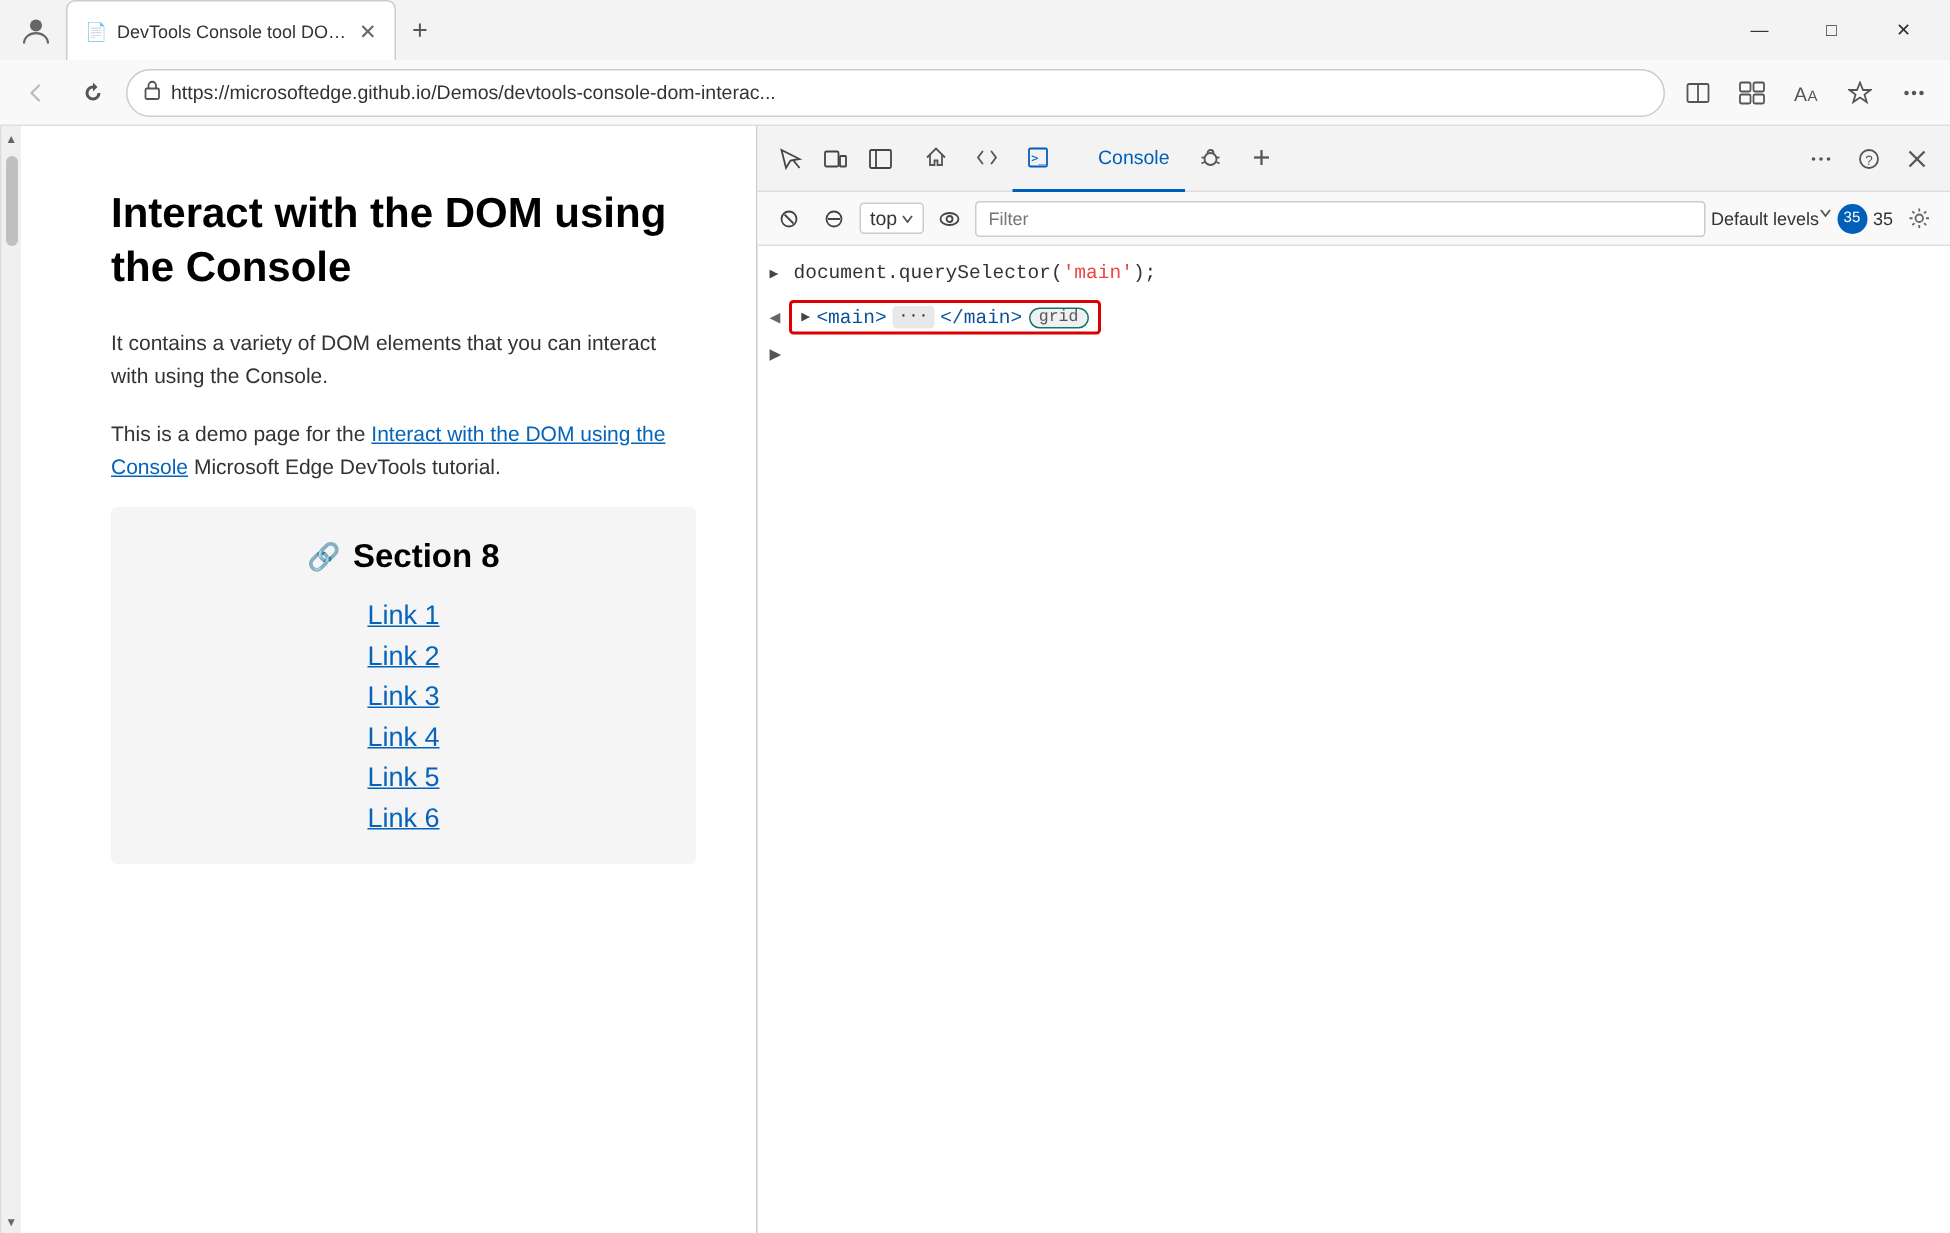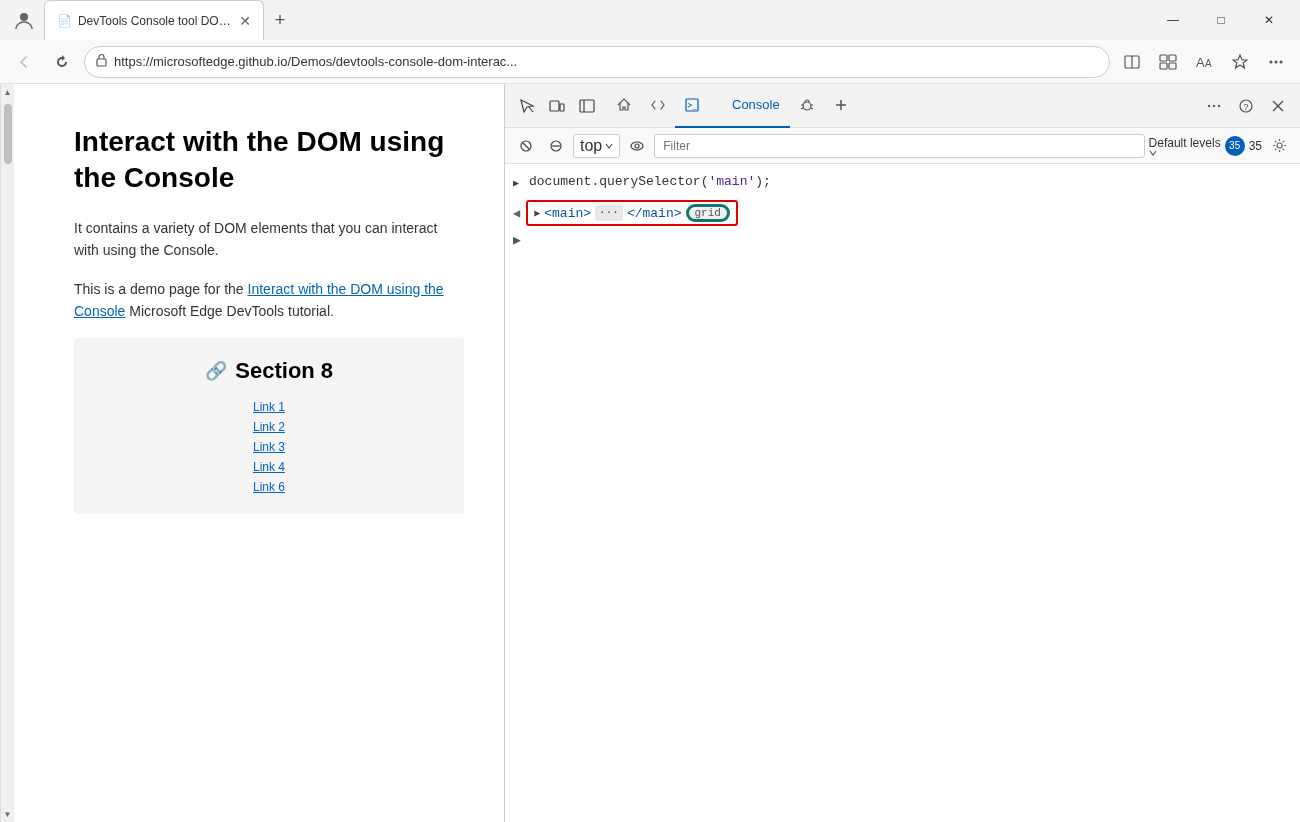--- a/index.html
+++ b/index.html
@@ -187,21 +187,21 @@
       align-items: center;
       justify-content: center;
       gap: 8px;
     }
     .section-links {
       display: flex;
       flex-direction: column;
       gap: 6px;
     }
     .section-links a {
-      font-size: 12px;
+      font-size: 18px;
       color: #0563bb;
       cursor: pointer;
     }
 
     
     .scroll-track {
       width: 14px;
       background: #f0f0f0;
       border-left: 1px solid #ddd;
       position: relative;
@@ -306,41 +306,40 @@
       color: #444;
     }
     .top-selector {
       display: flex;
       align-items: center;
       gap: 3px;
       padding: 2px 6px;
       border: 1px solid #ccc;
       border-radius: 3px;
       background: #fff;
-      font-size: 16px;
+      font-size: 13px;
       color: #333;
       cursor: pointer;
     }
     .filter-input {
       flex: 1;
       height: 24px;
       border: 1px solid #ccc;
       border-radius: 3px;
       padding: 0 8px;
       font-size: 12px;
       color: #999;
       outline: none;
     }
     .default-levels {
       display: flex;
       gap: 0;
       font-size: 12px;
       color: #333;
       cursor: pointer;
-      flex-direction: column;
     }
     .msg-count {
       display: flex;
       align-items: center;
       gap: 4px;
       font-size: 12px;
       color: #333;
     }
     .msg-badge {
       width: 20px;
@@ -391,21 +390,21 @@
     .console-chevron.expand { color: #444; }
     .console-back-btn {
       color: #666;
       margin-right: 6px;
       font-size: 12px;
       cursor: pointer;
     }
     .code-text {
       color: #333;
     }
-    .code-string { color: #4c1d95; }
+    .code-string { color: #ef4444; }
 
     
     .dom-result-line {
       display: flex;
       align-items: center;
       padding: 4px 8px;
       font-size: 13px;
       font-family: 'Consolas', 'Courier New', monospace;
     }
     .dom-result-inner {
@@ -427,21 +426,21 @@
       background: #e8e8e8;
       border-radius: 3px;
       padding: 0 4px;
       font-size: 11px;
       color: #333;
       cursor: pointer;
       line-height: 1.4;
     }
     .grid-badge {
       background: #f0f0f0;
-      border: 3px solid #0f766e;
+      border: 1px solid #0f766e;
       border-radius: 10px;
       padding: 0 6px;
       font-size: 11px;
       color: #555;
     }
 
     .caret-line {
       display: flex;
       align-items: center;
       padding: 2px 8px;
@@ -557,20 +556,21 @@
     <div class="section-box">
       <div class="section-title">
         <span style="font-size:18px; color:#666;">🔗</span>
         <span>Section 8</span>
       </div>
       <div class="section-links">
         <a>Link 1</a>
         <a>Link 2</a>
         <a>Link 3</a>
         <a>Link 4</a>
+        <a>Link 5</a>
         <a>Link 6</a>
       </div>
     </div>
   </div>
 
   <div class="devtools">
 
     <div class="devtools-toolbar">
 
       <div class="dt-icon-btn">

